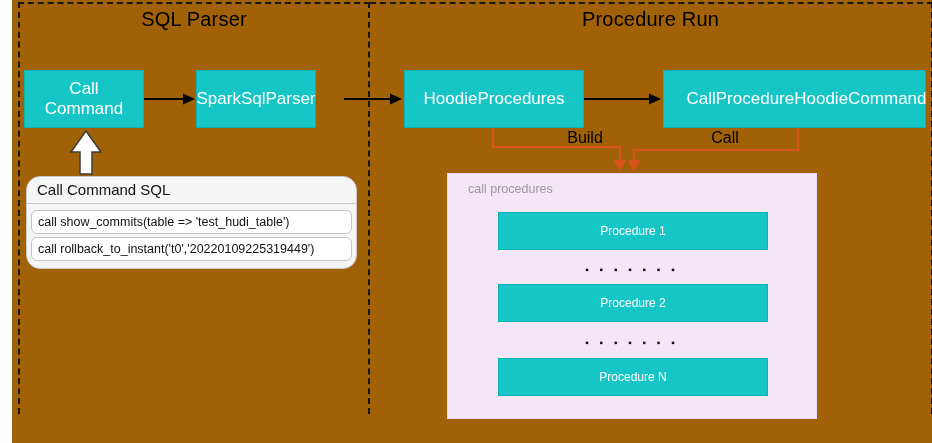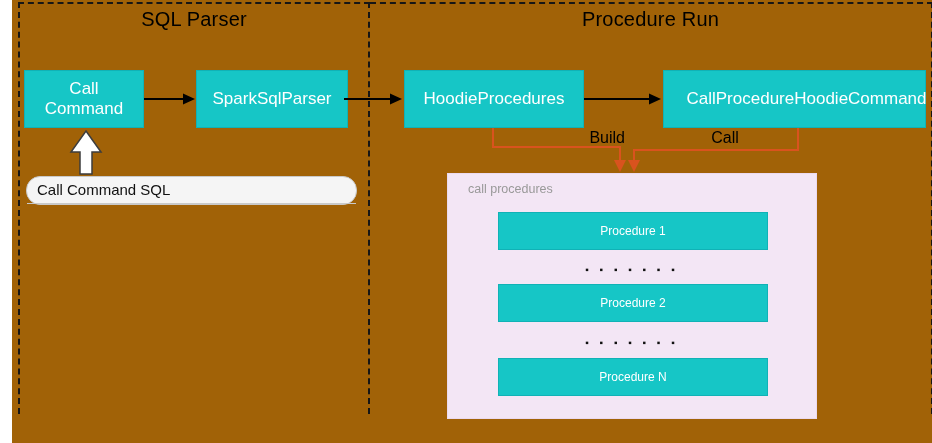--- a/index.html
+++ b/index.html
@@ -9,26 +9,26 @@
   .section{position:absolute;border:2px dashed #161616;border-bottom:none;box-sizing:border-box;}
   .section-left{left:6px;top:2px;width:352px;height:412px;}
   .section-right{left:358px;top:2px;width:563px;height:412px;border-left:none;}
   .section-title{position:absolute;top:4px;left:0;width:100%;text-align:center;
     font-size:20px;color:#000;letter-spacing:.2px;}
 
   .node{position:absolute;background:#16C6C6;border:1px solid #10b2b6;box-sizing:border-box;
     color:#fff;display:flex;align-items:center;justify-content:center;text-align:center;
     font-size:17px;line-height:1.15;}
   .node-call-command{left:12px;top:70px;width:120px;height:58px;padding:0 33px;}
-  .node-spark{left:184px;top:70px;width:152px;height:58px;}
+  .node-spark{left:184px;top:70px;width:120px;height:58px;}
   .node-hoodie{left:392px;top:70px;width:180px;height:58px;}
   .node-cphc{left:651px;top:70px;width:263px;height:58px;padding-left:24px;}
 
   .edge-label{position:absolute;width:80px;top:129px;text-align:center;font-size:16px;color:#000;}
-  .edge-label-build{left:533px;text-align:right;}
+  .edge-label-build{left:533px;}
   .edge-label-call{left:673px;}
 
   .svg-overlay{position:absolute;left:0;top:0;width:932px;height:443px;pointer-events:none;}
 
   .sql-panel{position:absolute;left:14px;top:176px;width:331px;box-sizing:border-box;
     background:#F5F5F5;border:1px solid #C9C9C9;border-radius:14px;}
   .sql-panel-header{padding:4px 10px;font-size:15px;color:#111;border-bottom:1px solid #C9C9C9;
     line-height:18px;}
   .sql-panel-body{padding:3px 2px 4px 2px;}
   .sql-row{background:#fff;border:1px solid #C4C4C4;border-radius:6px;margin:3px 2px;
@@ -61,20 +61,24 @@
   <div class="node node-call-command">Call Command</div>
   <div class="node node-spark">SparkSqlParser</div>
   <div class="node node-hoodie">HoodieProcedures</div>
   <div class="node node-cphc">CallProcedureHoodieCommand</div>
 
   <div class="edge-label edge-label-build">Build</div>
   <div class="edge-label edge-label-call">Call</div>
 
   <div class="sql-panel">
     <div class="sql-panel-header">Call Command SQL</div>
+    <div class="sql-panel-body">
+      <div class="sql-row">call show_commits(table =&gt; 'test_hudi_table')</div>
+      <div class="sql-row">call rollback_to_instant('t0','20220109225319449')</div>
+    </div>
   </div>
 
   <div class="user-procedures">
     <div class="user-procedures-label">call procedures</div>
     <div class="proc-node proc-1">Procedure 1</div>
     <div class="dots-row dots-1">▪ ▪ ▪ ▪ ▪ ▪ ▪</div>
     <div class="proc-node proc-2">Procedure 2</div>
     <div class="dots-row dots-2">▪ ▪ ▪ ▪ ▪ ▪ ▪</div>
     <div class="proc-node proc-n">Procedure N</div>
   </div>

